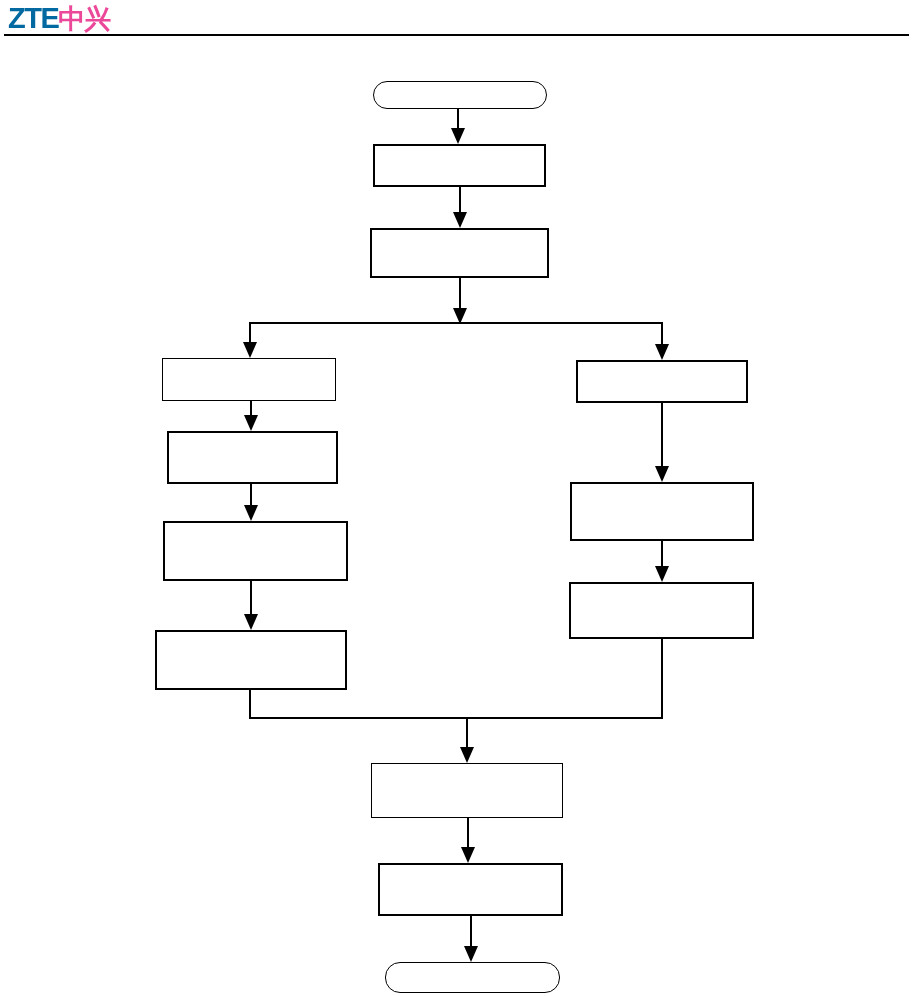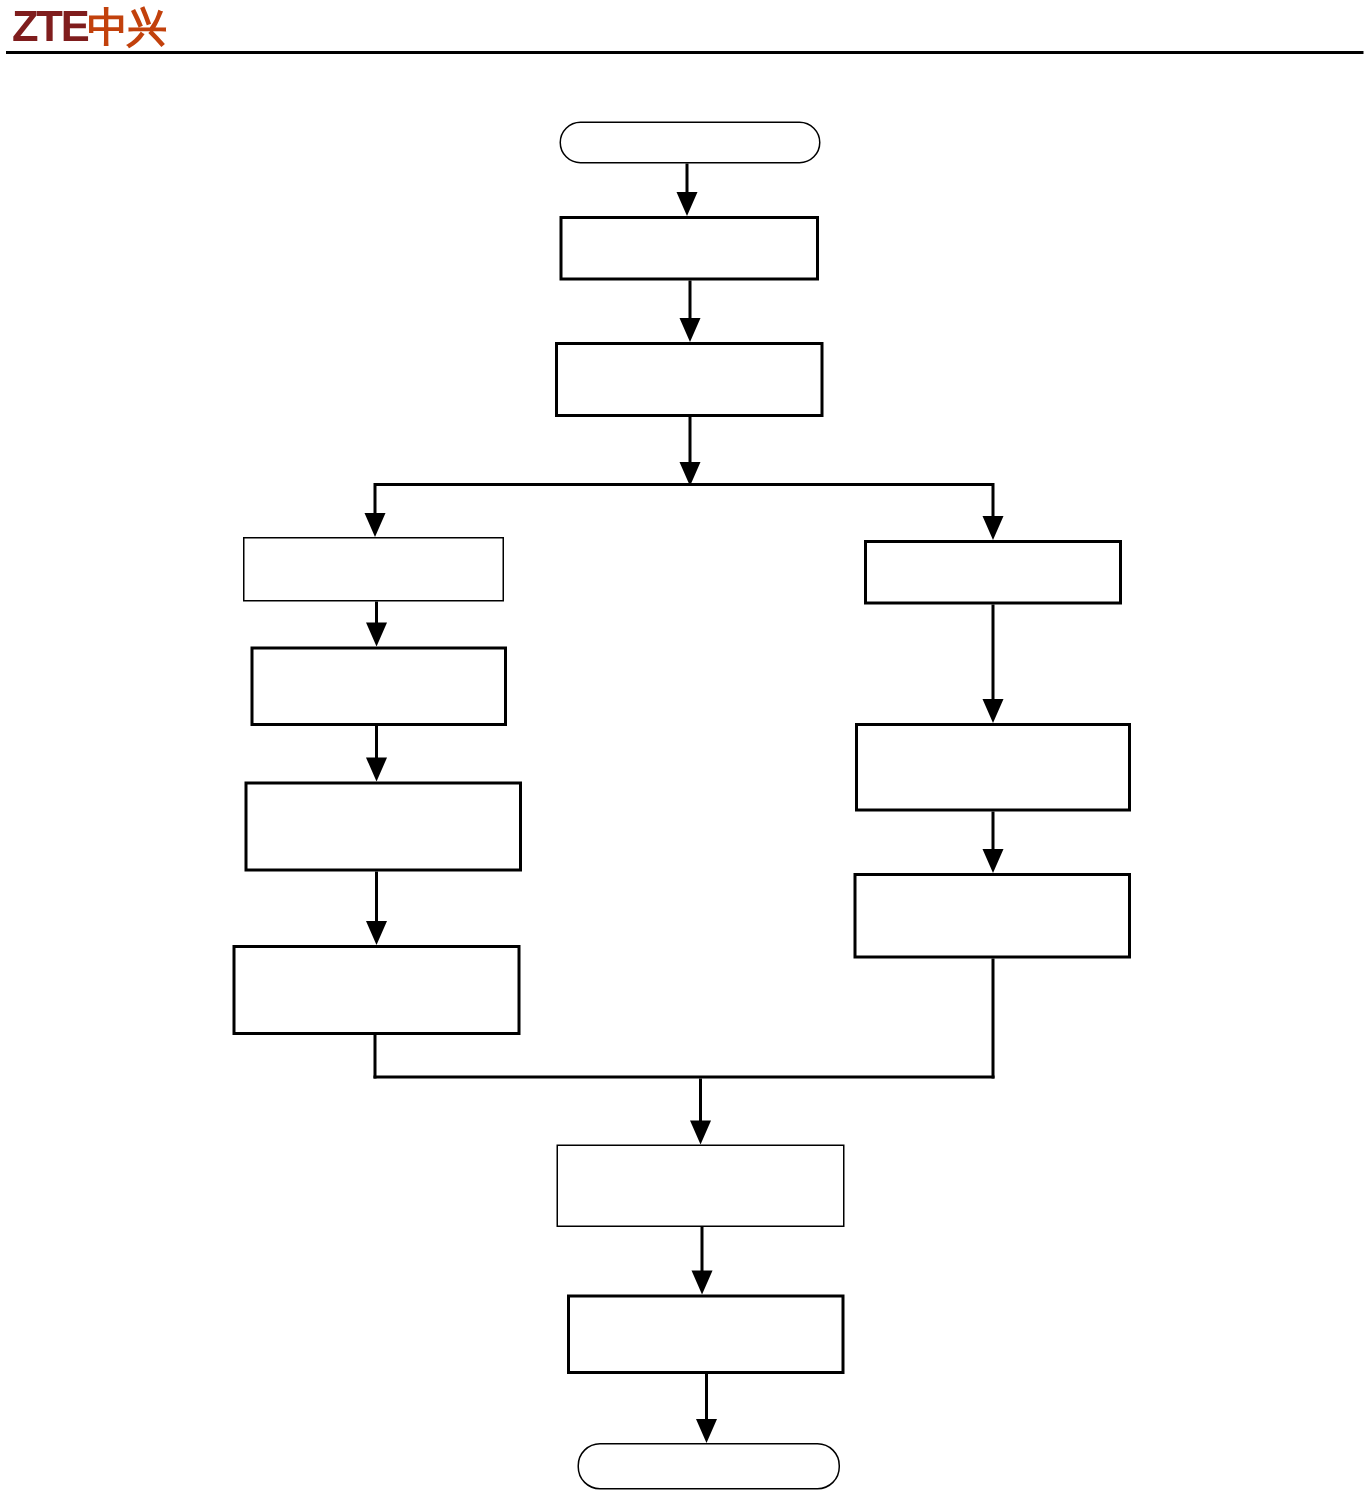--- a/index.html
+++ b/index.html
@@ -17,26 +17,26 @@
   .logo {
     position: absolute;
     left: 8px;
     top: 2px;
     font-weight: 700;
     font-size: 29px;
     line-height: 32px;
     white-space: nowrap;
   }
   .logo-zte {
-    color: #7f1d1d;
+    color: #0369a1;
     letter-spacing: -1.5px;
     font-stretch: condensed;
   }
   .logo-cn {
-    color: #c2410c;
+    color: #ec4899;
     font-size: 27px;
     letter-spacing: -1px;
   }
   .header-rule {
     position: absolute;
     left: 4px;
     top: 34px;
     width: 905px;
     height: 2px;
     background: #000000;

